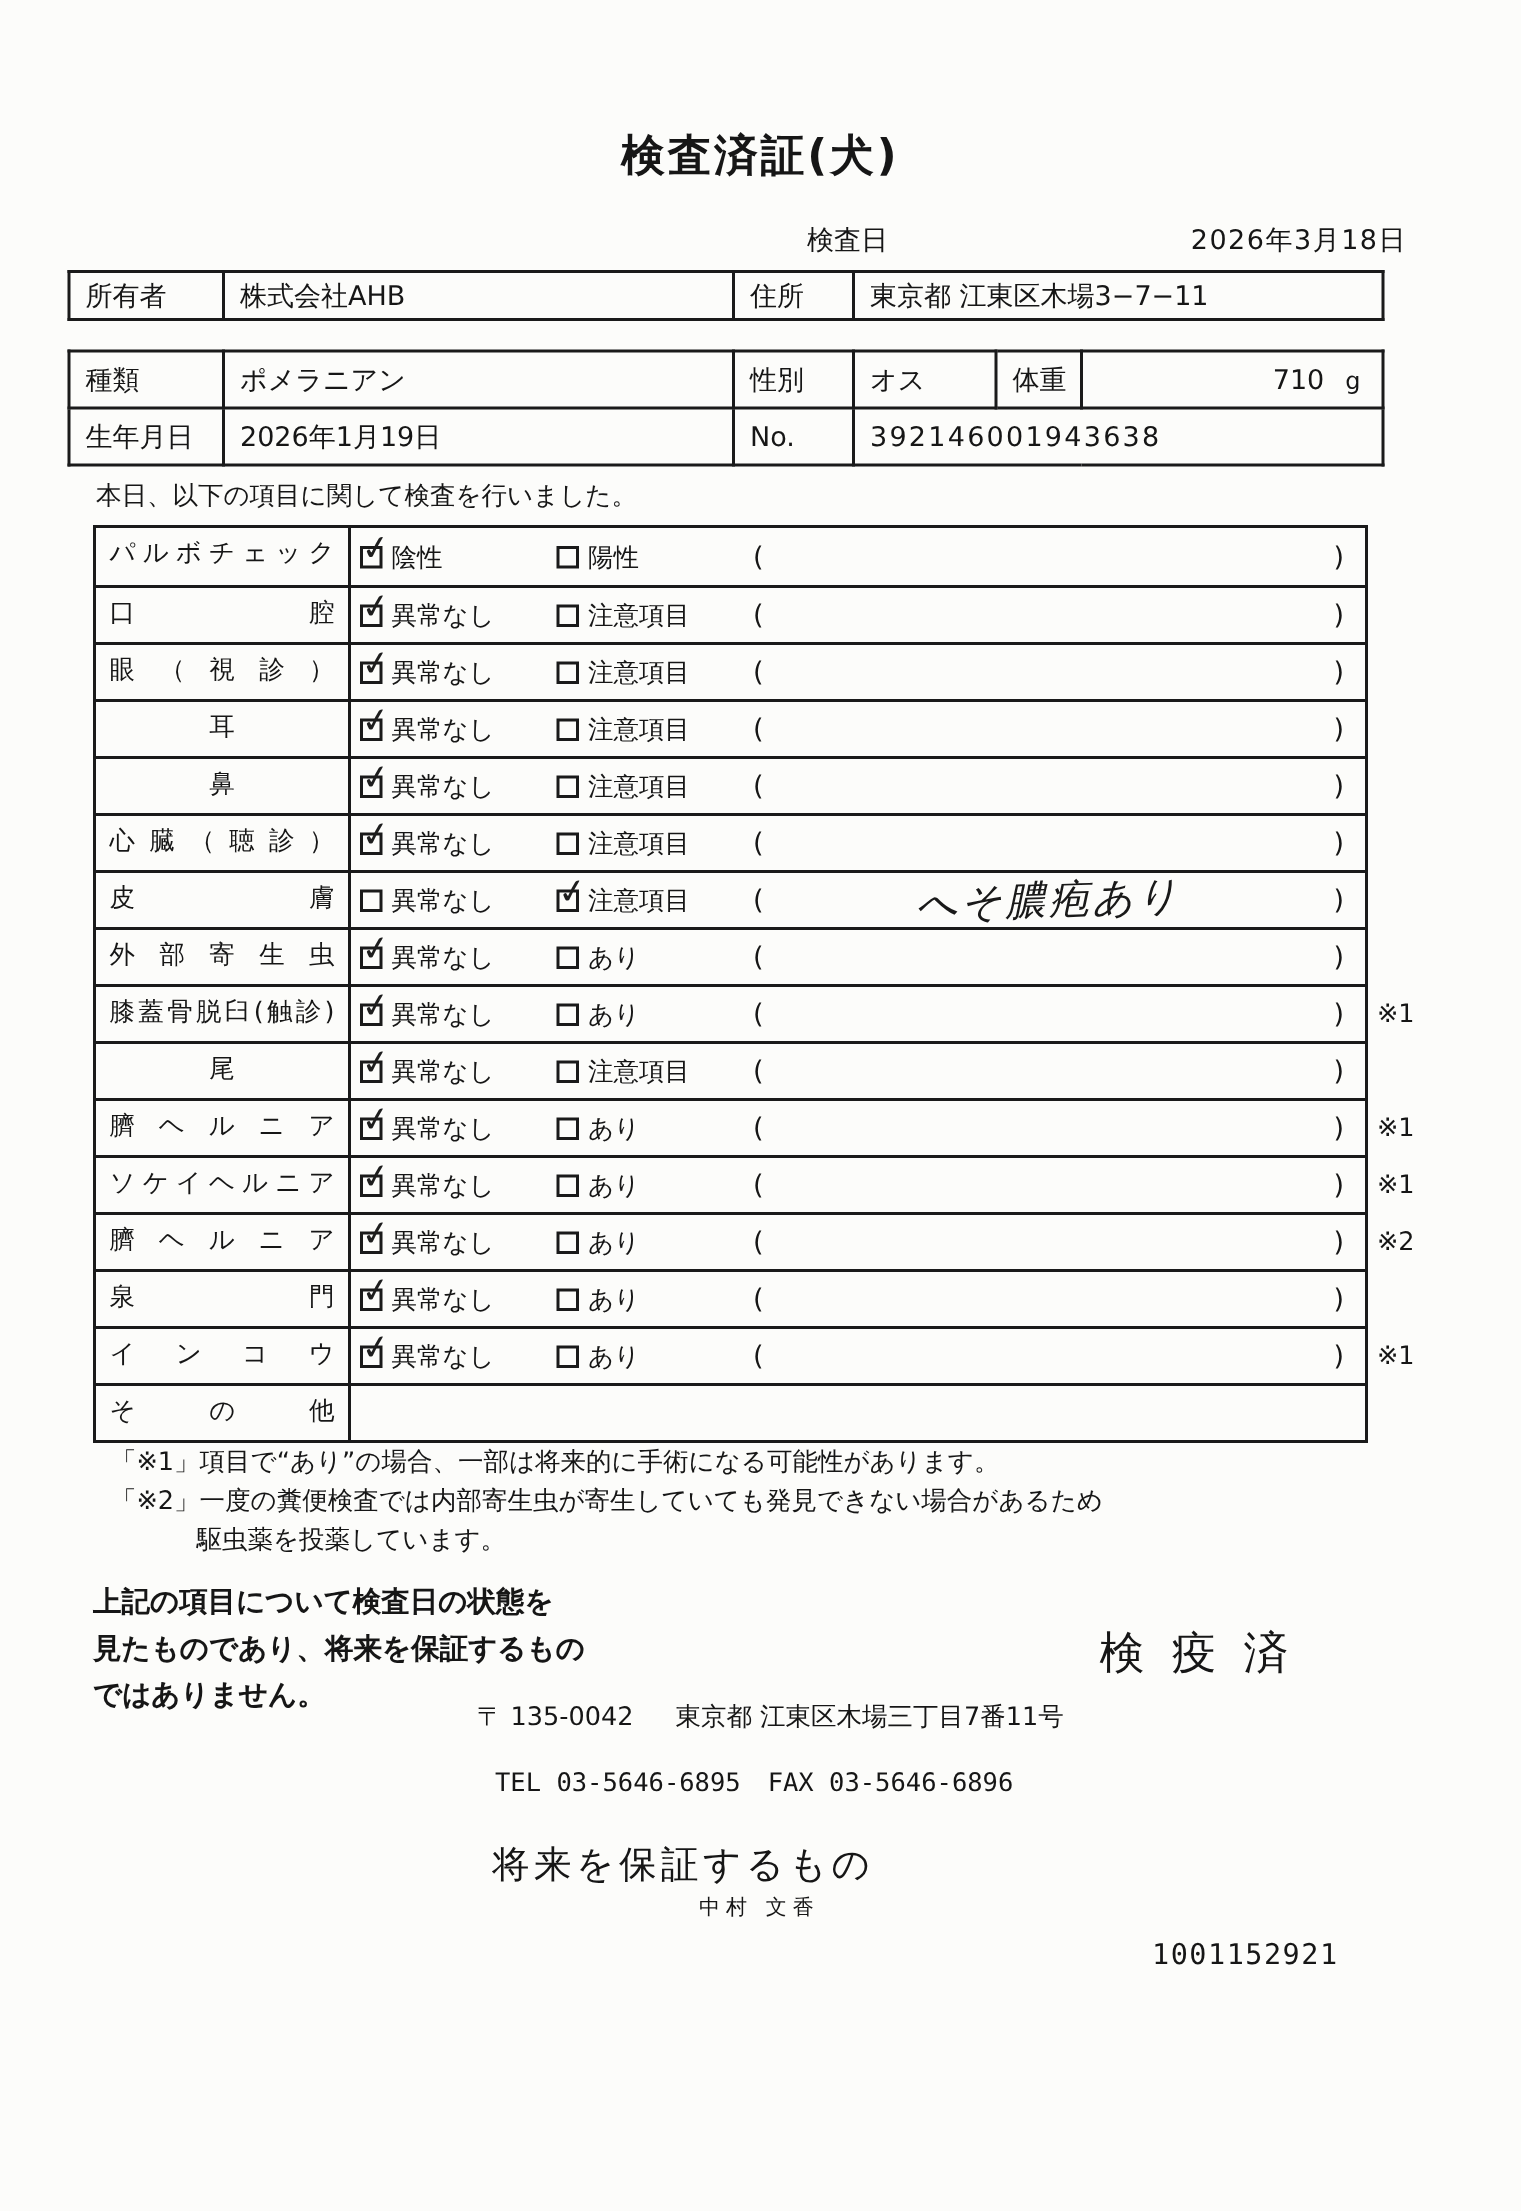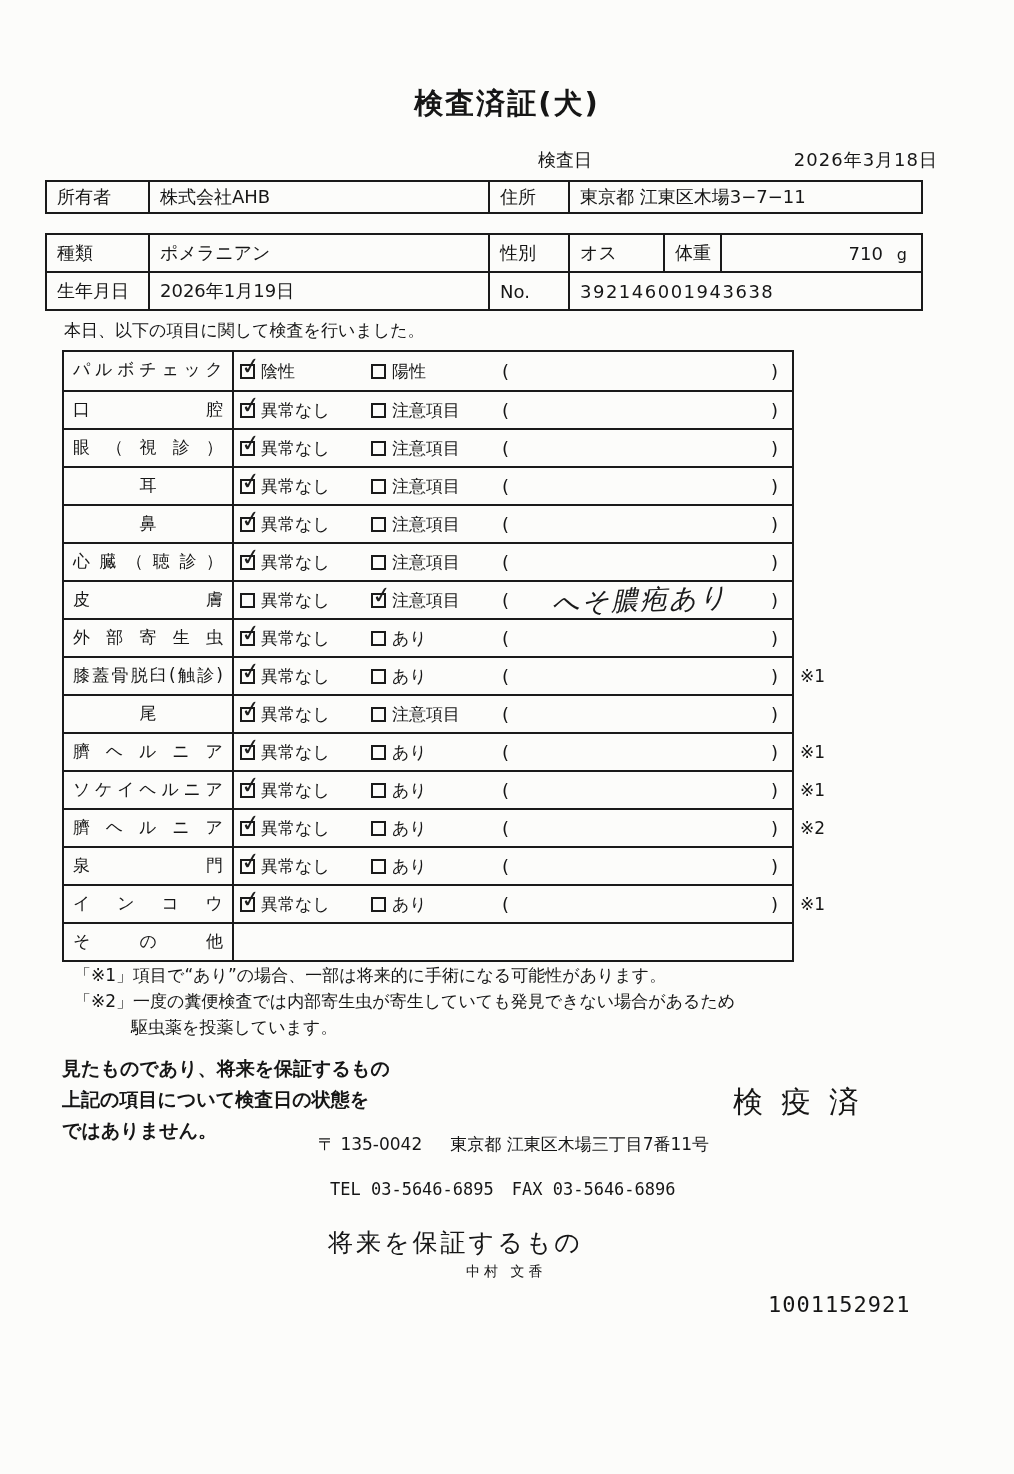--- a/index.html
+++ b/index.html
@@ -32,21 +32,21 @@
   .pet-table { top:233px; }
   .pet-table td { height:38px; }
   .pet-table .p1 { width:103px; } .pet-table .p2 { width:340px; } .pet-table .p3 { width:80px; }
   .pet-table .p4 { width:95px; } .pet-table .p5 { width:57px; }
   .weight-cell { text-align:right; }
   .weight-unit { display:inline-block; margin-left:14px; margin-right:4px; font-size:16px; }
   .no-value { letter-spacing:1.5px; }
 
   .intro { position:absolute; top:319px; left:64px; font-size:17px; }
 
-  .exam-table { position:absolute; top:350px; left:62px; width:732px; border:2px solid #1a1a1a; background:transparent; }
+  .exam-table { position:absolute; top:350px; left:62px; width:850px; border:2px solid #1a1a1a; background:transparent; }
   .exam-row { position:relative; display:flex; height:38px; align-items:stretch; }
   .exam-row + .exam-row { border-top:2px solid #1a1a1a; }
   .exam-label {
     flex:0 0 170px; width:170px; border-right:2px solid #1a1a1a;
     padding:0 9px; font-size:17px; line-height:35px;
     text-align:justify; text-align-last:justify; overflow:hidden;
   }
   .exam-label.single { text-align:center; text-align-last:center; }
   .exam-content { flex:1 1 auto; display:flex; align-items:center; padding:0 14px 0 6px; font-size:17px; min-width:0; }
   .exam-opt { display:inline-flex; align-items:center; }
@@ -79,21 +79,21 @@
   .stamp { position:absolute; top:1082px; left:733px; font-size:30px; font-weight:500; letter-spacing:18px; white-space:nowrap; }
 
   .postal-line { position:absolute; top:1133px; left:318px; font-size:17px; display:flex; gap:28px; white-space:nowrap; }
   .tel-line {
     position:absolute; top:1179px; left:330px; font-size:17px; display:flex; gap:18px; white-space:nowrap;
     font-family:"DejaVu Sans Mono","Liberation Mono",monospace;
   }
   .clinic-name { position:absolute; top:1226px; left:328px; font-size:25px; letter-spacing:3px; white-space:nowrap; }
   .vet-name { position:absolute; top:1263px; left:466px; font-size:14px; letter-spacing:4px; white-space:nowrap; }
   .doc-number {
-    position:absolute; top:1292px; left:768px; font-size:22px; letter-spacing:1px;
+    position:absolute; top:1292px; left:768px; font-size:19px; letter-spacing:1px;
     font-family:"DejaVu Sans Mono","Liberation Mono",monospace;
     text-align:center;
   }
 </style>
 </head>
 <body>
 
 <div class="page">
 
   <div class="title">検査済証(犬)</div>
@@ -433,22 +433,22 @@
       </div>
     </div>
 
   <div class="footnotes">
     <div>「※1」項目で“あり”の場合、一部は将来的に手術になる可能性があります。</div>
     <div>「※2」一度の糞便検査では内部寄生虫が寄生していても発見できない場合があるため</div>
     <div class="footnote-indent">駆虫薬を投薬しています。</div>
   </div>
 
   <div class="disclaimer">
+    <div>上記の項目について検査日の状態を</div>
     <div>見たものであり、将来を保証するもの</div>
-    <div>上記の項目について検査日の状態を</div>
     <div>ではありません。</div>
   </div>
 
   <div class="stamp">検疫済</div>
 
   <div class="postal-line">
     <span>〒 135-0042</span>
     <span>東京都 江東区木場三丁目7番11号</span>
   </div>
 

